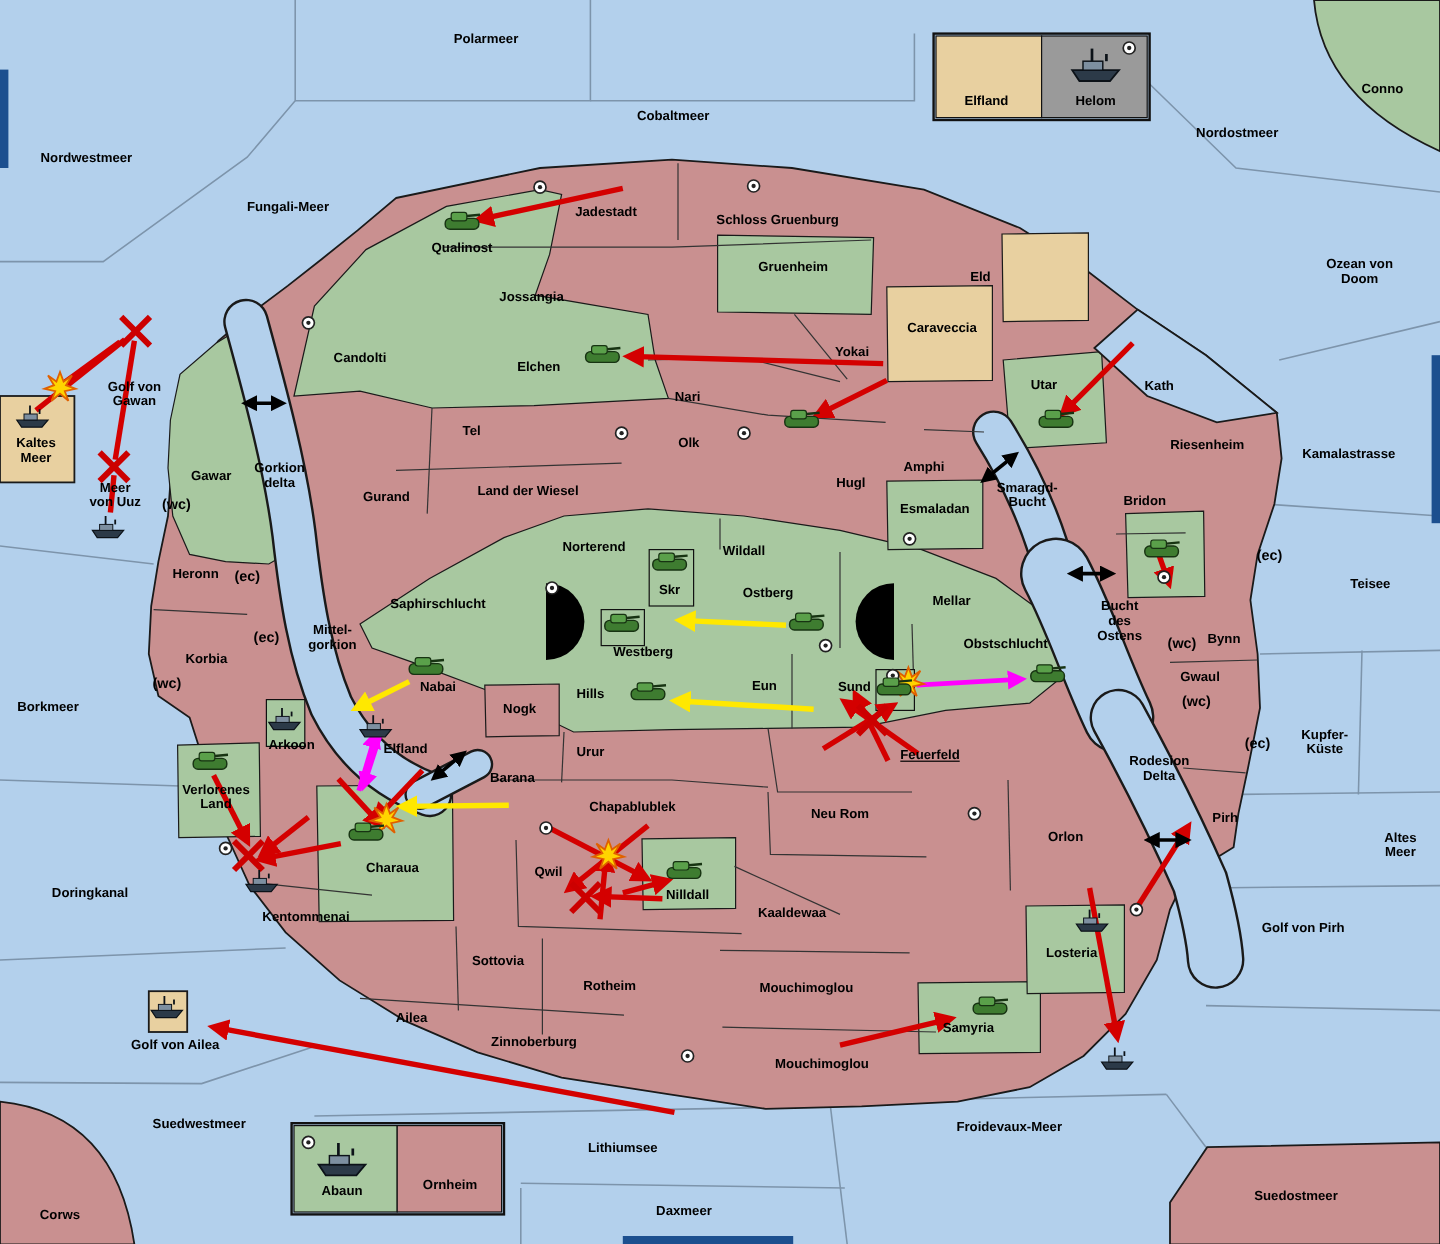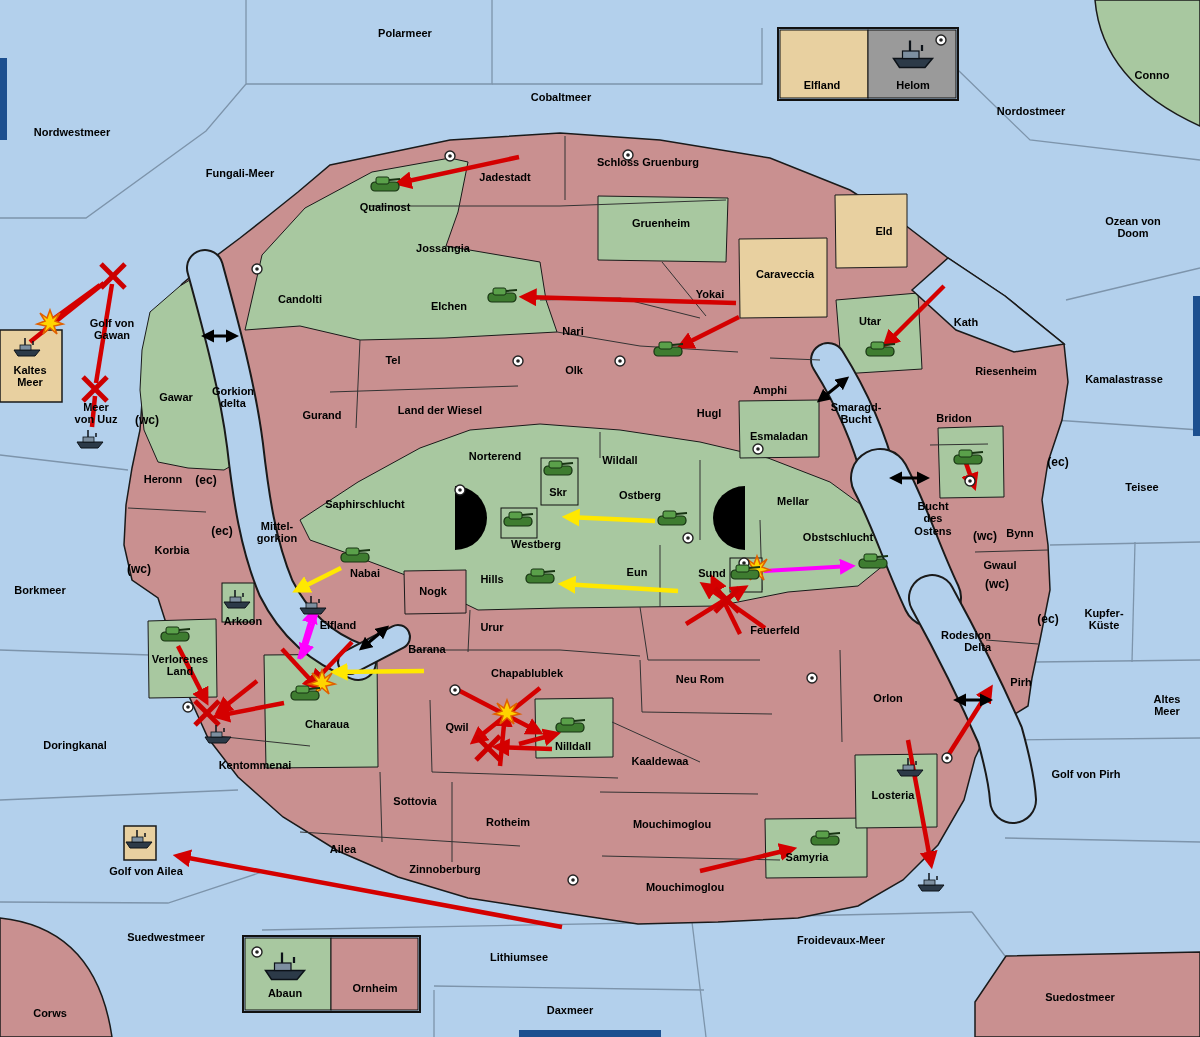--- a/index.html
+++ b/index.html
@@ -451,42 +451,42 @@
 Meer</div>
       <div class="lbl sea" style="left: 1086px; top: 774px;">Golf von Pirh</div>
       <div class="lbl sea" style="left: 75px; top: 745px;">Doringkanal</div>
       <div class="lbl sea" style="left: 146px; top: 871px;">Golf von Ailea</div>
       <div class="lbl sea" style="left: 166px; top: 937px;">Suedwestmeer</div>
       <div class="lbl sea" style="left: 519px; top: 957px;">Lithiumsee</div>
       <div class="lbl sea" style="left: 570px; top: 1010px;">Daxmeer</div>
       <div class="lbl sea" style="left: 841px; top: 940px;">Froidevaux-Meer</div>
       <div class="lbl sea" style="left: 1080px; top: 997px;">Suedostmeer</div>
       <div class="lbl" style="left: 505px; top: 177px;">Jadestadt</div>
-      <div class="lbl" style="left: 648px; top: 162px;">Schloss Gruenburg</div>
+      <div class="lbl" style="left: 648px; top: 184px;">Schloss Gruenburg</div>
       <div class="lbl" style="left: 385px; top: 207px;">Qualinost</div>
       <div class="lbl" style="left: 661px; top: 223px;">Gruenheim</div>
       <div class="lbl" style="left: 443px; top: 248px;">Jossangia</div>
-      <div class="lbl" style="left: 884px; top: 231px;">Eld</div>
+      <div class="lbl" style="left: 817px; top: 231px;">Eld</div>
       <div class="lbl" style="left: 785px; top: 274px;">Caraveccia</div>
       <div class="lbl" style="left: 300px; top: 299px;">Candolti</div>
       <div class="lbl" style="left: 449px; top: 306px;">Elchen</div>
       <div class="lbl" style="left: 710px; top: 294px;">Yokai</div>
       <div class="lbl" style="left: 870px; top: 321px;">Utar</div>
       <div class="lbl" style="left: 573px; top: 331px;">Nari</div>
       <div class="lbl" style="left: 393px; top: 360px;">Tel</div>
       <div class="lbl" style="left: 574px; top: 370px;">Olk</div>
       <div class="lbl" style="left: 1006px; top: 371px;">Riesenheim</div>
       <div class="lbl" style="left: 770px; top: 390px;">Amphi</div>
       <div class="lbl" style="left: 176px; top: 397px;">Gawar</div>
       <div class="lbl" style="left: 233px; top: 397px;">Gorkion
 delta</div>
       <div class="lbl" style="left: 322px; top: 415px;">Gurand</div>
       <div class="lbl" style="left: 440px; top: 410px;">Land der Wiesel</div>
-      <div class="lbl" style="left: 703px; top: 413px; padding-left: 12px;">Hugl</div>
-      <div class="lbl" style="left: 779px; top: 436px;">Esmaladan</div>
+      <div class="lbl" style="left: 703px; top: 403px; padding-left: 12px;">Hugl</div>
+      <div class="lbl" style="left: 779px; top: 425px;">Esmaladan</div>
       <div class="lbl" style="left: 856px; top: 413px;">Smaragd-
 Bucht</div>
       <div class="lbl" style="left: 954px; top: 418px;">Bridon</div>
       <div class="lbl" style="left: 163px; top: 479px;">Heronn</div>
       <div class="lbl" style="left: 495px; top: 456px;">Norterend</div>
       <div class="lbl" style="left: 620px; top: 460px;">Wildall</div>
       <div class="lbl" style="left: 558px; top: 492px;">Skr</div>
       <div class="lbl" style="left: 640px; top: 495px;">Ostberg</div>
       <div class="lbl" style="left: 365px; top: 504px;">Saphirschlucht</div>
       <div class="lbl" style="left: 793px; top: 501px;">Mellar</div>
@@ -501,22 +501,22 @@
       <div class="lbl" style="left: 172px; top: 550px;">Korbia</div>
       <div class="lbl" style="left: 1000px; top: 565px;">Gwaul</div>
       <div class="lbl" style="left: 365px; top: 573px;">Nabai</div>
       <div class="lbl" style="left: 637px; top: 572px;">Eun</div>
       <div class="lbl" style="left: 712px; top: 573px;">Sund</div>
       <div class="lbl" style="left: 492px; top: 579px;">Hills</div>
       <div class="lbl" style="left: 433px; top: 591px;">Nogk</div>
       <div class="lbl" style="left: 243px; top: 621px;">Arkoon</div>
       <div class="lbl" style="left: 338px; top: 625px;">Elfland</div>
       <div class="lbl" style="left: 492px; top: 627px;">Urur</div>
-      <div class="lbl" style="left: 775px; top: 630px;">Feuerfeld</div>
-      <div class="lbl" style="left: 966px; top: 641px; text-align: right;">Rodesion
+      <div class="lbl" style="left: 775px; top: 630px; text-decoration: underline;">Feuerfeld</div>
+      <div class="lbl" style="left: 966px; top: 641px;">Rodesion
 Delta</div>
       <div class="lbl" style="left: 180px; top: 665px;">Verlorenes
 Land</div>
       <div class="lbl" style="left: 427px; top: 649px;">Barana</div>
       <div class="lbl" style="left: 527px; top: 673px;">Chapablublek</div>
       <div class="lbl" style="left: 700px; top: 679px;">Neu Rom</div>
       <div class="lbl" style="left: 1021px; top: 682px;">Pirh</div>
       <div class="lbl" style="left: 888px; top: 698px;">Orlon</div>
       <div class="lbl" style="left: 327px; top: 724px;">Charaua</div>
       <div class="lbl" style="left: 457px; top: 727px;">Qwil</div>

